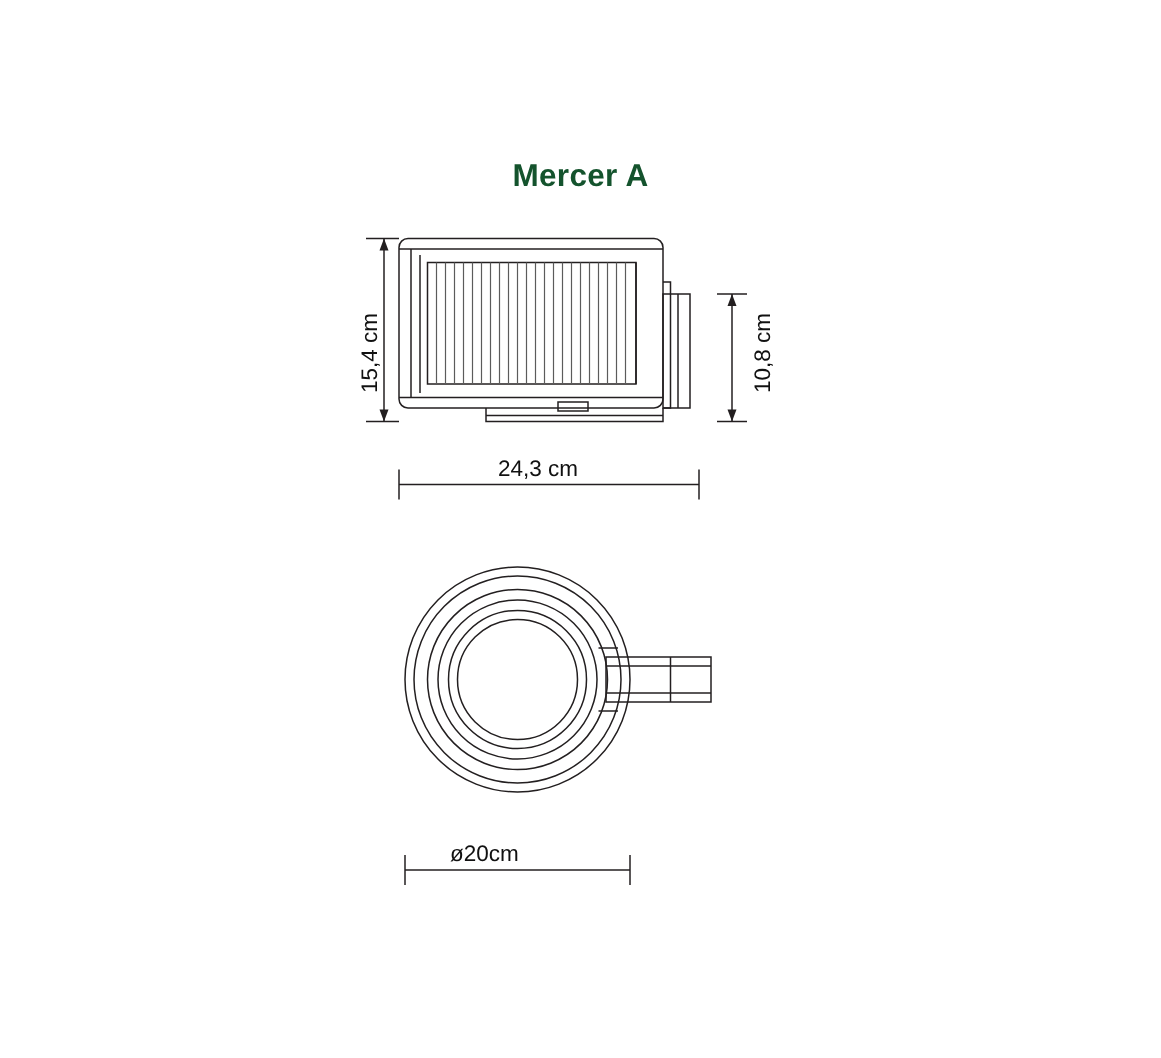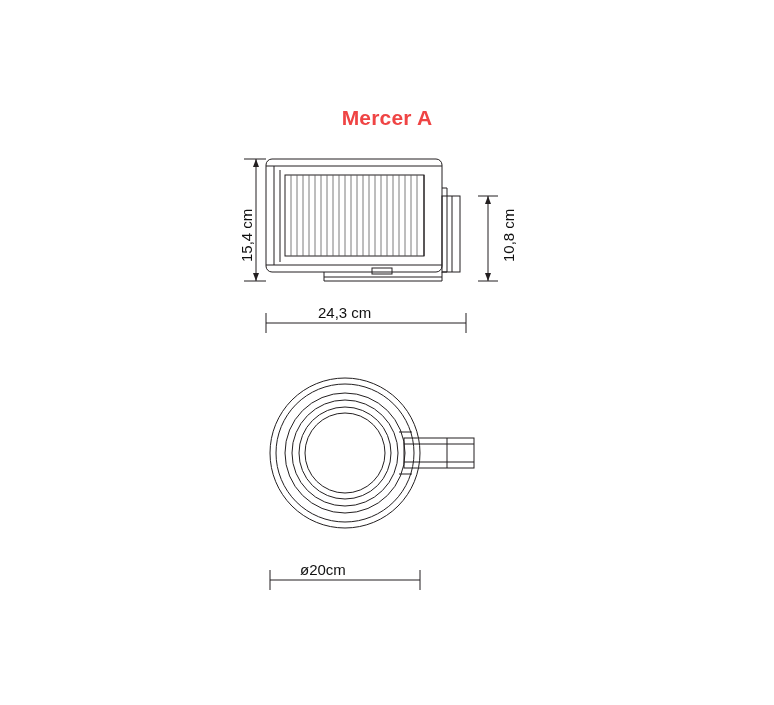--- a/index.html
+++ b/index.html
@@ -24,42 +24,42 @@
   }
   .title {
     position: absolute;
     left: 0;
     top: 106px;
     width: 774px;
     text-align: center;
     font-size: 21px;
     font-weight: bold;
     letter-spacing: 0.2px;
-    color: #ef4444;
+    color: #14532d;
   }
   .dim-label {
     position: absolute;
     font-size: 15px;
     color: #111111;
     white-space: nowrap;
   }
   .dim-vert {
     transform: rotate(-90deg);
     transform-origin: left top;
   }
   #label-height {
     left: 238px;
     top: 262px;
   }
   #label-depth {
     left: 500px;
     top: 262px;
   }
   #label-width {
-    left: 318px;
+    left: 332px;
     top: 304px;
   }
   #label-diameter {
     left: 300px;
     top: 561px;
   }
 </style>
 </head>
 <body>
 

